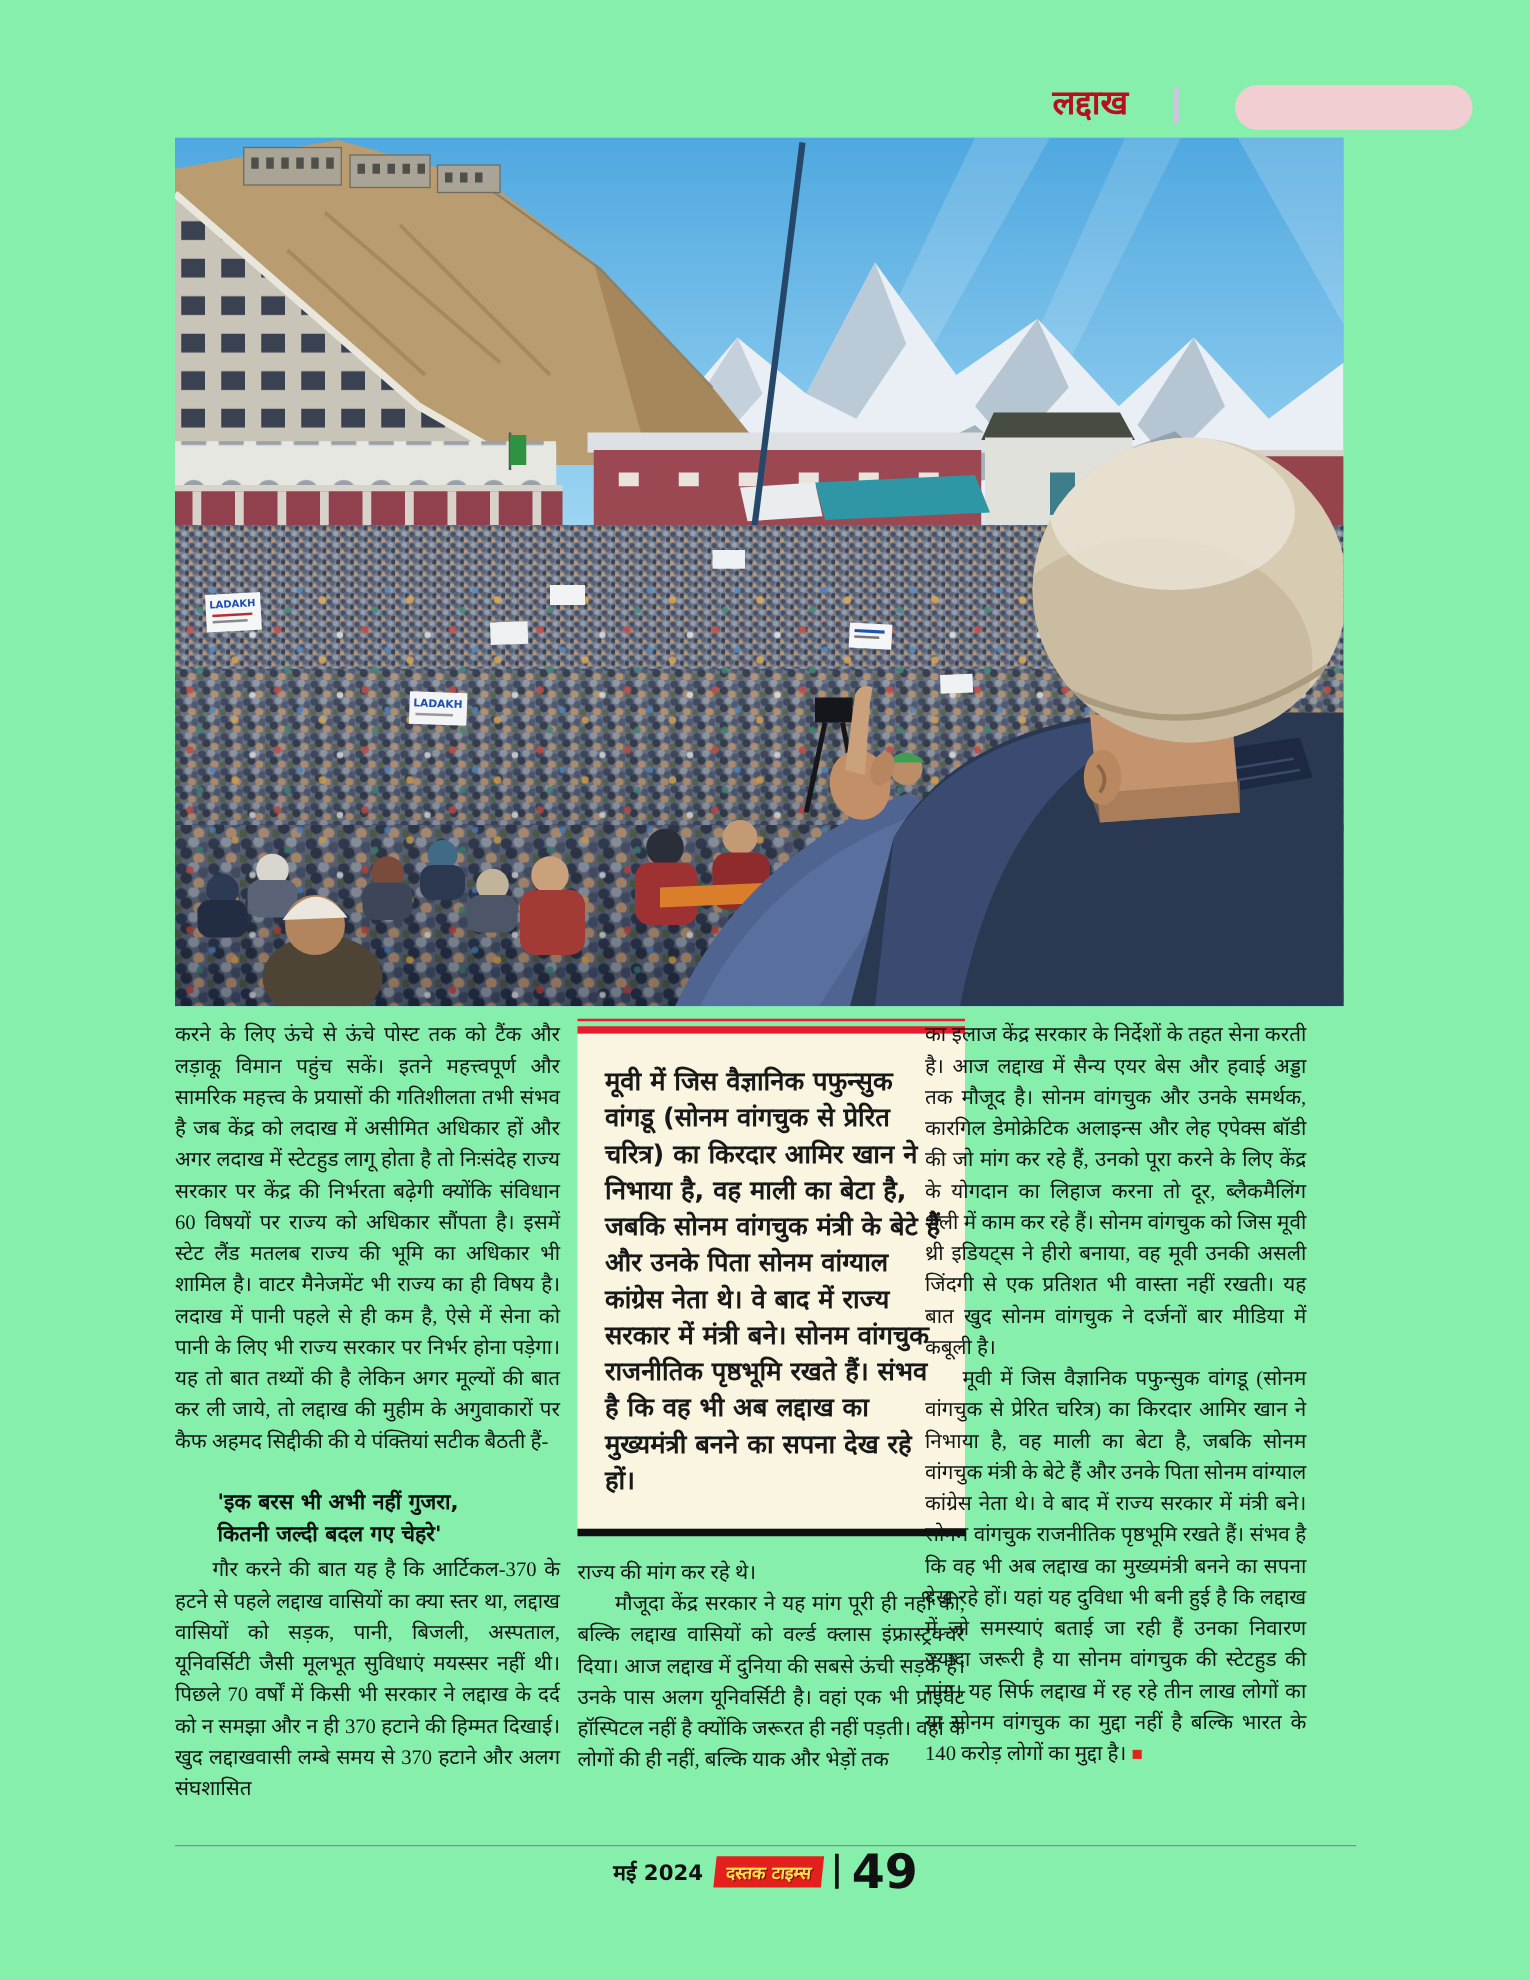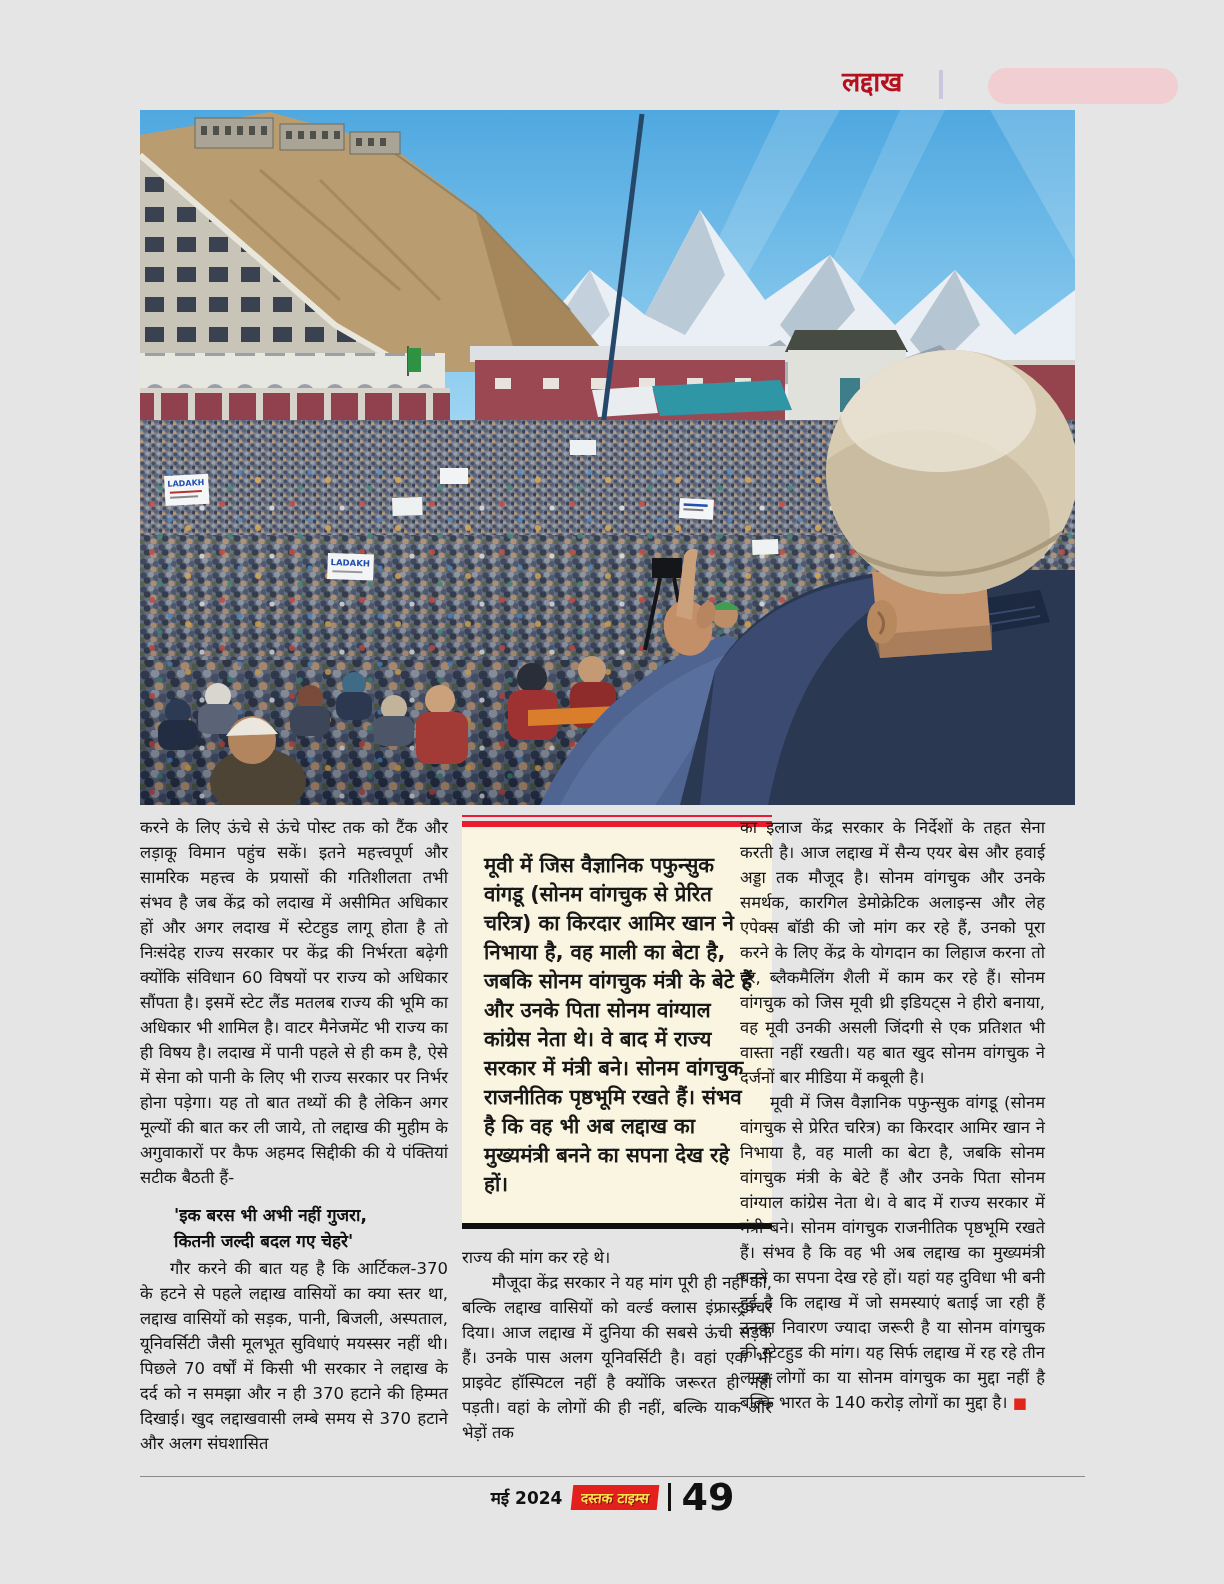--- a/index.html
+++ b/index.html
@@ -1,37 +1,37 @@
 <!DOCTYPE html>
 <html><head>
 <meta charset="utf-8">
 <style>
   html,body { margin:0; padding:0; }
   body {
     width:1224px; height:1584px; position:relative; background:#ffffff;
     font-family:"DejaVu Sans", sans-serif; overflow:hidden;
   }
-  .page { position:absolute; inset:0; background:#e5e5e5; }
+  .page { position:absolute; inset:0; background:#86efac; }
 
   
   .section-label { position:absolute; left:842px; top:62px; font-size:27px; font-weight:bold; color:#b5101d; }
   .header-bar   { position:absolute; left:939px; top:70px; width:4px; height:29px; background:#ccc5de; }
   .header-pill  { position:absolute; left:988px; top:68px; width:190px; height:36px; border-radius:18px; background:#f0ced2; }
 
   
   .photo { position:absolute; left:140px; top:110px; width:935px; height:695px; overflow:hidden; background:#7cc4ea; }
 
   
   .col { position:absolute; top:815px; }
   .col-left  { left:140px; width:308px; }
   .col-mid   { left:462px; width:310px; }
   .col-right { left:740px; width:305px; }
-  .body-text { margin:0; font-size:16.5px; line-height:25px; text-align:justify; color:#141414; }
+  .body-text { margin:0; font-size:16.5px; line-height:25px; text-align:justify; color:#141414;font-family:Liberation Serif, serif; }
   .indent { text-indent:30px; }
-  .couplet { font-weight:bold; font-size:17px; line-height:26px; padding-left:34px; margin:12px 0 2px 0; color:#101010; }
+  .couplet { font-weight:bold; font-size:17px; line-height:26px; padding-left:34px; margin:24px 0 2px 0; color:#101010; }
 
   
   .highlight-box { margin:0 0 16px 0; }
   .box-rule-thin  { height:2px; background:#e81c2e; margin-bottom:4px; }
   .box-rule-thick { height:6px; background:#e81c2e; }
   .box-inner { background:#faf5e0; padding:24px 16px 24px 22px; }
   .box-inner p { margin:0; font-size:20.5px; line-height:29px; font-weight:bold; color:#181818; text-align:left; }
   .box-rule-bottom { height:6px; background:#101010; }
 
   .endmark { color:#e1251b; font-size:15px; }

